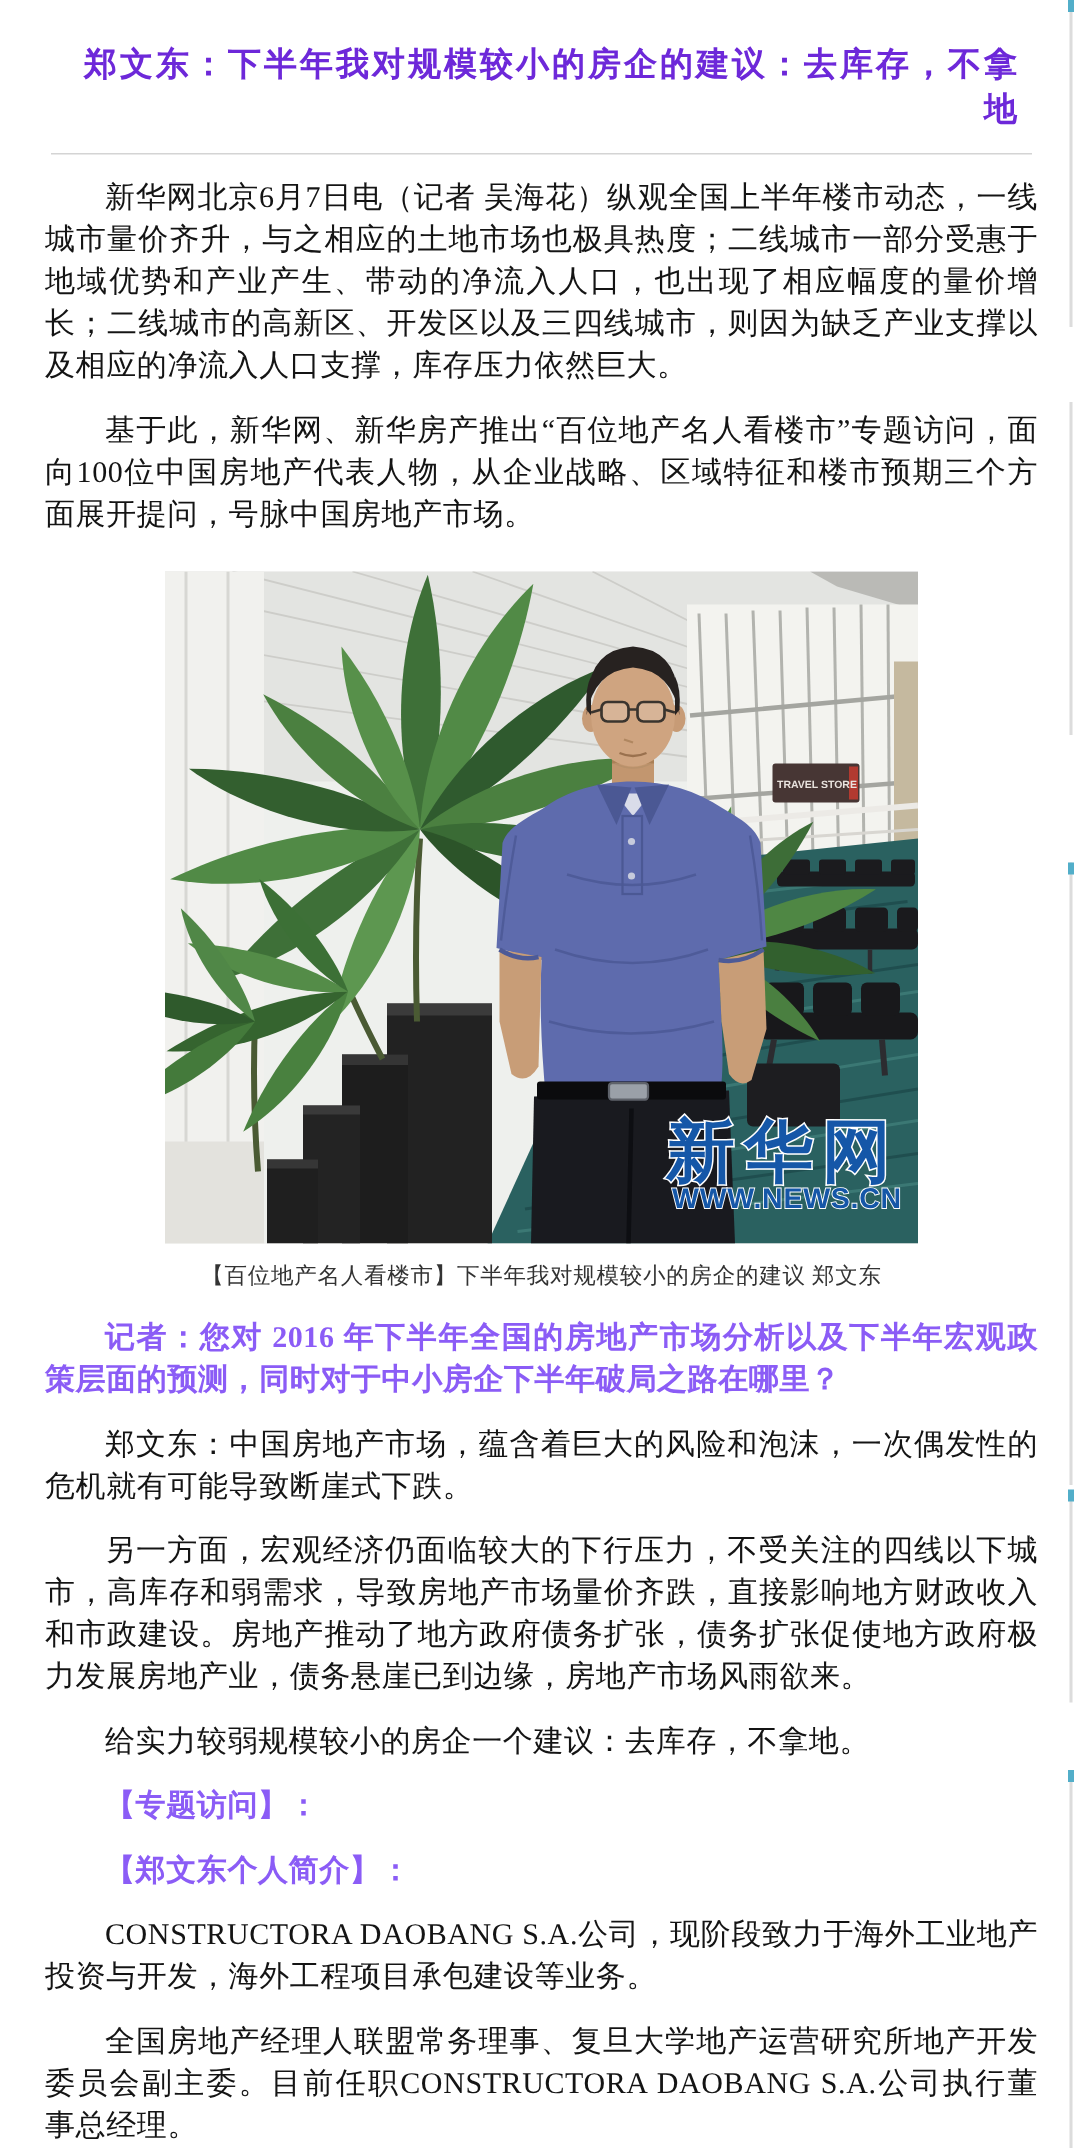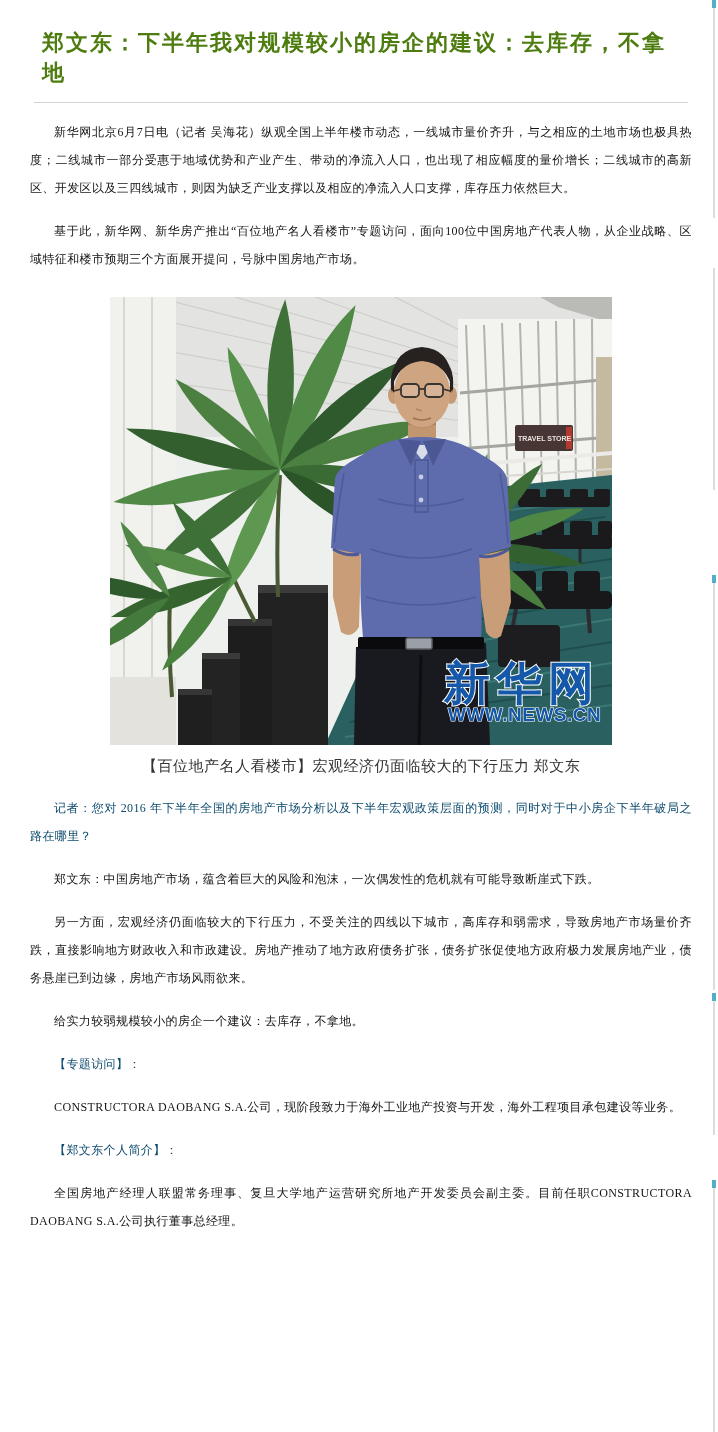--- a/index.html
+++ b/index.html
@@ -3,29 +3,29 @@
 <meta charset="utf-8">
 <style>
   html,body{margin:0;padding:0;}
   body{
     width:718px;height:1432px;position:relative;overflow:hidden;
     background:#ffffff;
     font-family:"Liberation Serif","DejaVu Serif",serif;
   }
   .page{padding:0 26px 0 30px;}
   h1.title{
-    font-size:22px;line-height:30px;font-weight:bold;color:#4d7c0f;
-    text-align:left;margin:28px 12px 14px 12px;letter-spacing:2px;
+    font-size:22px;line-height:30px;font-weight:bold;color:#6d28d9;
+    text-align:right;margin:28px 12px 14px 12px;letter-spacing:2px;
   }
   .divider{border:none;border-top:1px solid #d4d4d4;margin:0 4px 10px 4px;}
   p.para{
-    font-size:12px;line-height:28px;color:#141414;margin:15px 0;
+    font-size:20px;line-height:28px;color:#141414;margin:15px 0;
     text-indent:2em;text-align:justify;letter-spacing:0.4px;
   }
-  p.bold{font-weight:normal;color:#0c4a6e;}
+  p.bold{font-weight:bold;color:#8b5cf6;}
   figure{margin:24px 0 0 0;text-align:center;}
   .photo-frame{width:502px;height:448px;margin:0 auto;display:block;background:#e9e9e7;}
   figcaption{
     font-size:15px;color:#333333;margin:12px 0 18px 0;text-align:center;letter-spacing:0.5px;
   }
   
   .sb-seg{position:absolute;right:3px;width:2px;background:#dcdcdc;}
   .sb-cap{position:absolute;right:2px;width:4px;height:8px;}
 </style>
 </head>
@@ -239,30 +239,30 @@
         <line x1="311" y1="358" x2="309" y2="448" stroke="#0d0e12" stroke-width="3"></line>
         <rect x="248" y="340" width="126" height="12" rx="2" fill="#0b0b0d"></rect>
         <rect x="296" y="341" width="26" height="11" rx="2" fill="#9aa0a8" stroke="#5e626a" stroke-width="1.5"></rect>
       </g>
 
       <g>
         <text x="334" y="402" font-family="Liberation Sans, sans-serif" font-size="46" font-weight="bold" letter-spacing="6" fill="#1557a8" stroke="#ffffff" stroke-width="2" paint-order="stroke">新华网</text>
         <text x="338" y="424" font-family="Liberation Sans, sans-serif" font-size="19" font-weight="bold" letter-spacing="0.5" fill="#1557a8" stroke="#ffffff" stroke-width="1.2" paint-order="stroke">WWW.NEWS.CN</text>
       </g>
     </svg>
-    <figcaption>【百位地产名人看楼市】宏观经济仍面临较大的下行压力 郑文东</figcaption>
+    <figcaption>【百位地产名人看楼市】下半年我对规模较小的房企的建议 郑文东</figcaption>
   </figure>
 
   <p class="para bold">记者：您对 2016 年下半年全国的房地产市场分析以及下半年宏观政策层面的预测，同时对于中小房企下半年破局之路在哪里？</p>
   <p class="para">郑文东：中国房地产市场，蕴含着巨大的风险和泡沫，一次偶发性的危机就有可能导致断崖式下跌。</p>
   <p class="para">另一方面，宏观经济仍面临较大的下行压力，不受关注的四线以下城市，高库存和弱需求，导致房地产市场量价齐跌，直接影响地方财政收入和市政建设。房地产推动了地方政府债务扩张，债务扩张促使地方政府极力发展房地产业，债务悬崖已到边缘，房地产市场风雨欲来。</p>
   <p class="para">给实力较弱规模较小的房企一个建议：去库存，不拿地。</p>
   <p class="para bold">【专题访问】：</p>
+  <p class="para bold">【郑文东个人简介】：</p>
   <p class="para">CONSTRUCTORA DAOBANG S.A.公司，现阶段致力于海外工业地产投资与开发，海外工程项目承包建设等业务。</p>
-  <p class="para bold">【郑文东个人简介】：</p>
   <p class="para">全国房地产经理人联盟常务理事、复旦大学地产运营研究所地产开发委员会副主委。目前任职CONSTRUCTORA DAOBANG S.A.公司执行董事总经理。</p>
 
 </div>
 
 <div>
   <div class="sb-seg" style="top:0;height:218px;"></div>
   <div class="sb-cap" style="top:0;background:#52aec9;"></div>
   <div class="sb-seg" style="top:268px;height:222px;"></div>
   <div class="sb-seg" style="top:575px;height:415px;"></div>
   <div class="sb-cap" style="top:575px;background:#52aec9;"></div>

